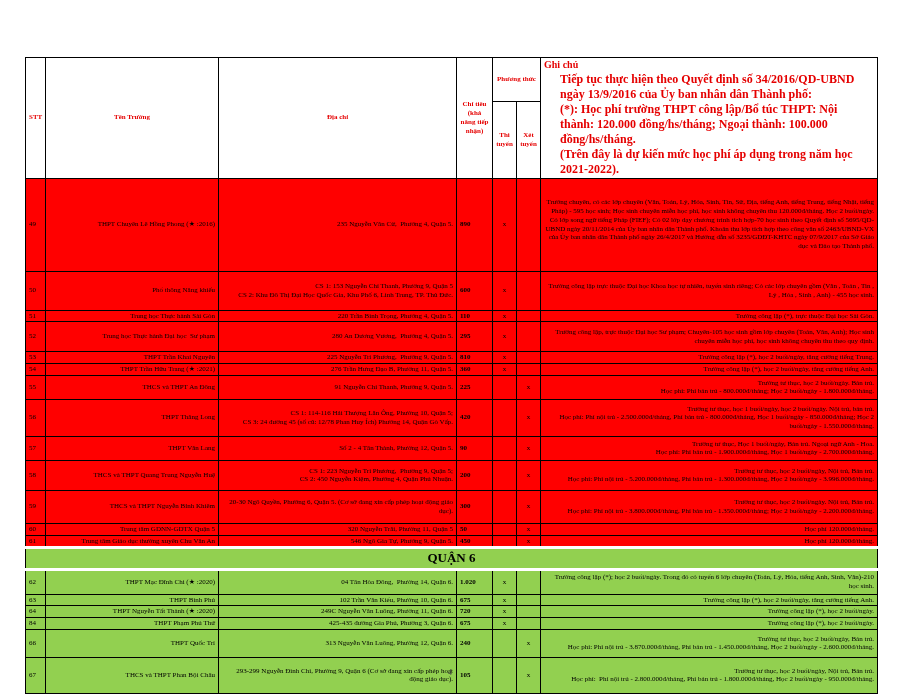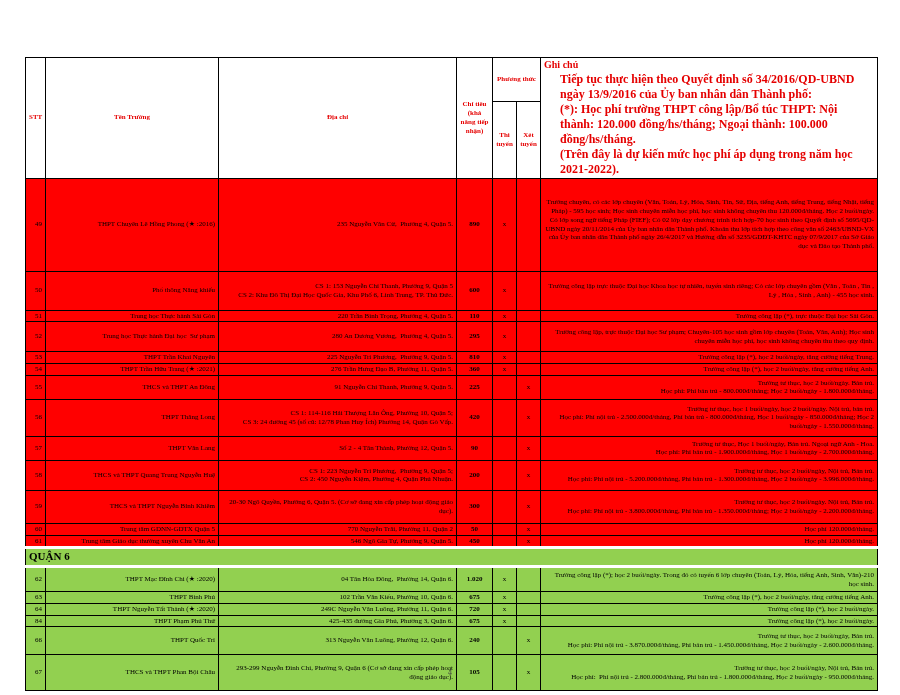--- a/index.html
+++ b/index.html
@@ -21,26 +21,26 @@
   }
   thead th{
     background:#fff;color:#e50000;font-weight:bold;
   }
   th.gc-cell{text-align:left;vertical-align:top;padding:1px 4px;}
   .gc-title{text-align:left;font-weight:bold;font-size:10px;}
   .gc-line{font-size:12px;margin-left:16px;}
   .gc-bold{font-weight:bold;}
   tr.red td{background:#ff0000;}
   tr.green td{background:#92d050;}
-  td.c-stt{text-align:right;}
-  td.c-quota{text-align:center;font-weight:bold;}
+  td.c-stt{text-align:left;}
+  td.c-quota{text-align:left;font-weight:bold;}
   td.c-mark{text-align:center;}
   td.c-name, td.c-addr, td.c-note{text-align:right;white-space:pre-wrap;}
   tr.section-row td{
-    background:#92d050;font-weight:bold;font-size:11px;
+    background:#92d050;text-align:center;font-weight:bold;font-size:13px;
     border-top:3px solid #ffffff;border-bottom:3px solid #ffffff;
   }
   
   tr[data-row="49"] td{height:90px;}
   tr[data-row="50"] td{height:36px;}
   tr[data-row="52"] td{height:27px;}
   tr[data-row="55"] td{height:21px;}
   tr[data-row="56"] td{height:34px;}
   tr[data-row="57"] td{height:21px;}
   tr[data-row="58"] td{height:27px;}
@@ -191,21 +191,21 @@
     <td class="c-addr">20-30 Ngô Quyền, Phường 6, Quận 5. (Cơ sở đang xin cấp phép hoạt động giáo dục).</td>
     <td class="c-quota">300</td>
     <td class="c-mark"></td>
     <td class="c-mark">x</td>
     <td class="c-note">Trường tư thục, học 2 buổi/ngày. Nội trú, Bán trú.
 Học phí: Phí nội trú - 3.800.000đ/tháng, Phí bán trú - 1.350.000đ/tháng; Học 2 buổi/ngày - 2.200.000đ/tháng.</td>
   </tr>
         <tr class="red" data-row="60">
     <td class="c-stt">60</td>
     <td class="c-name">Trung tâm GDNN-GDTX Quận 5</td>
-    <td class="c-addr">770 Nguyễn Trãi, Phường 11, Quận 2</td>
+    <td class="c-addr">320 Nguyễn Trãi, Phường 11, Quận 5</td>
     <td class="c-quota">50</td>
     <td class="c-mark"></td>
     <td class="c-mark">x</td>
     <td class="c-note">Học phí 120.000đ/tháng.</td>
   </tr>
         <tr class="red" data-row="61">
     <td class="c-stt">61</td>
     <td class="c-name">Trung tâm Giáo dục thường xuyên Chu Văn An</td>
     <td class="c-addr">546 Ngô Gia Tự, Phường 9, Quận 5.</td>
     <td class="c-quota">450</td>

